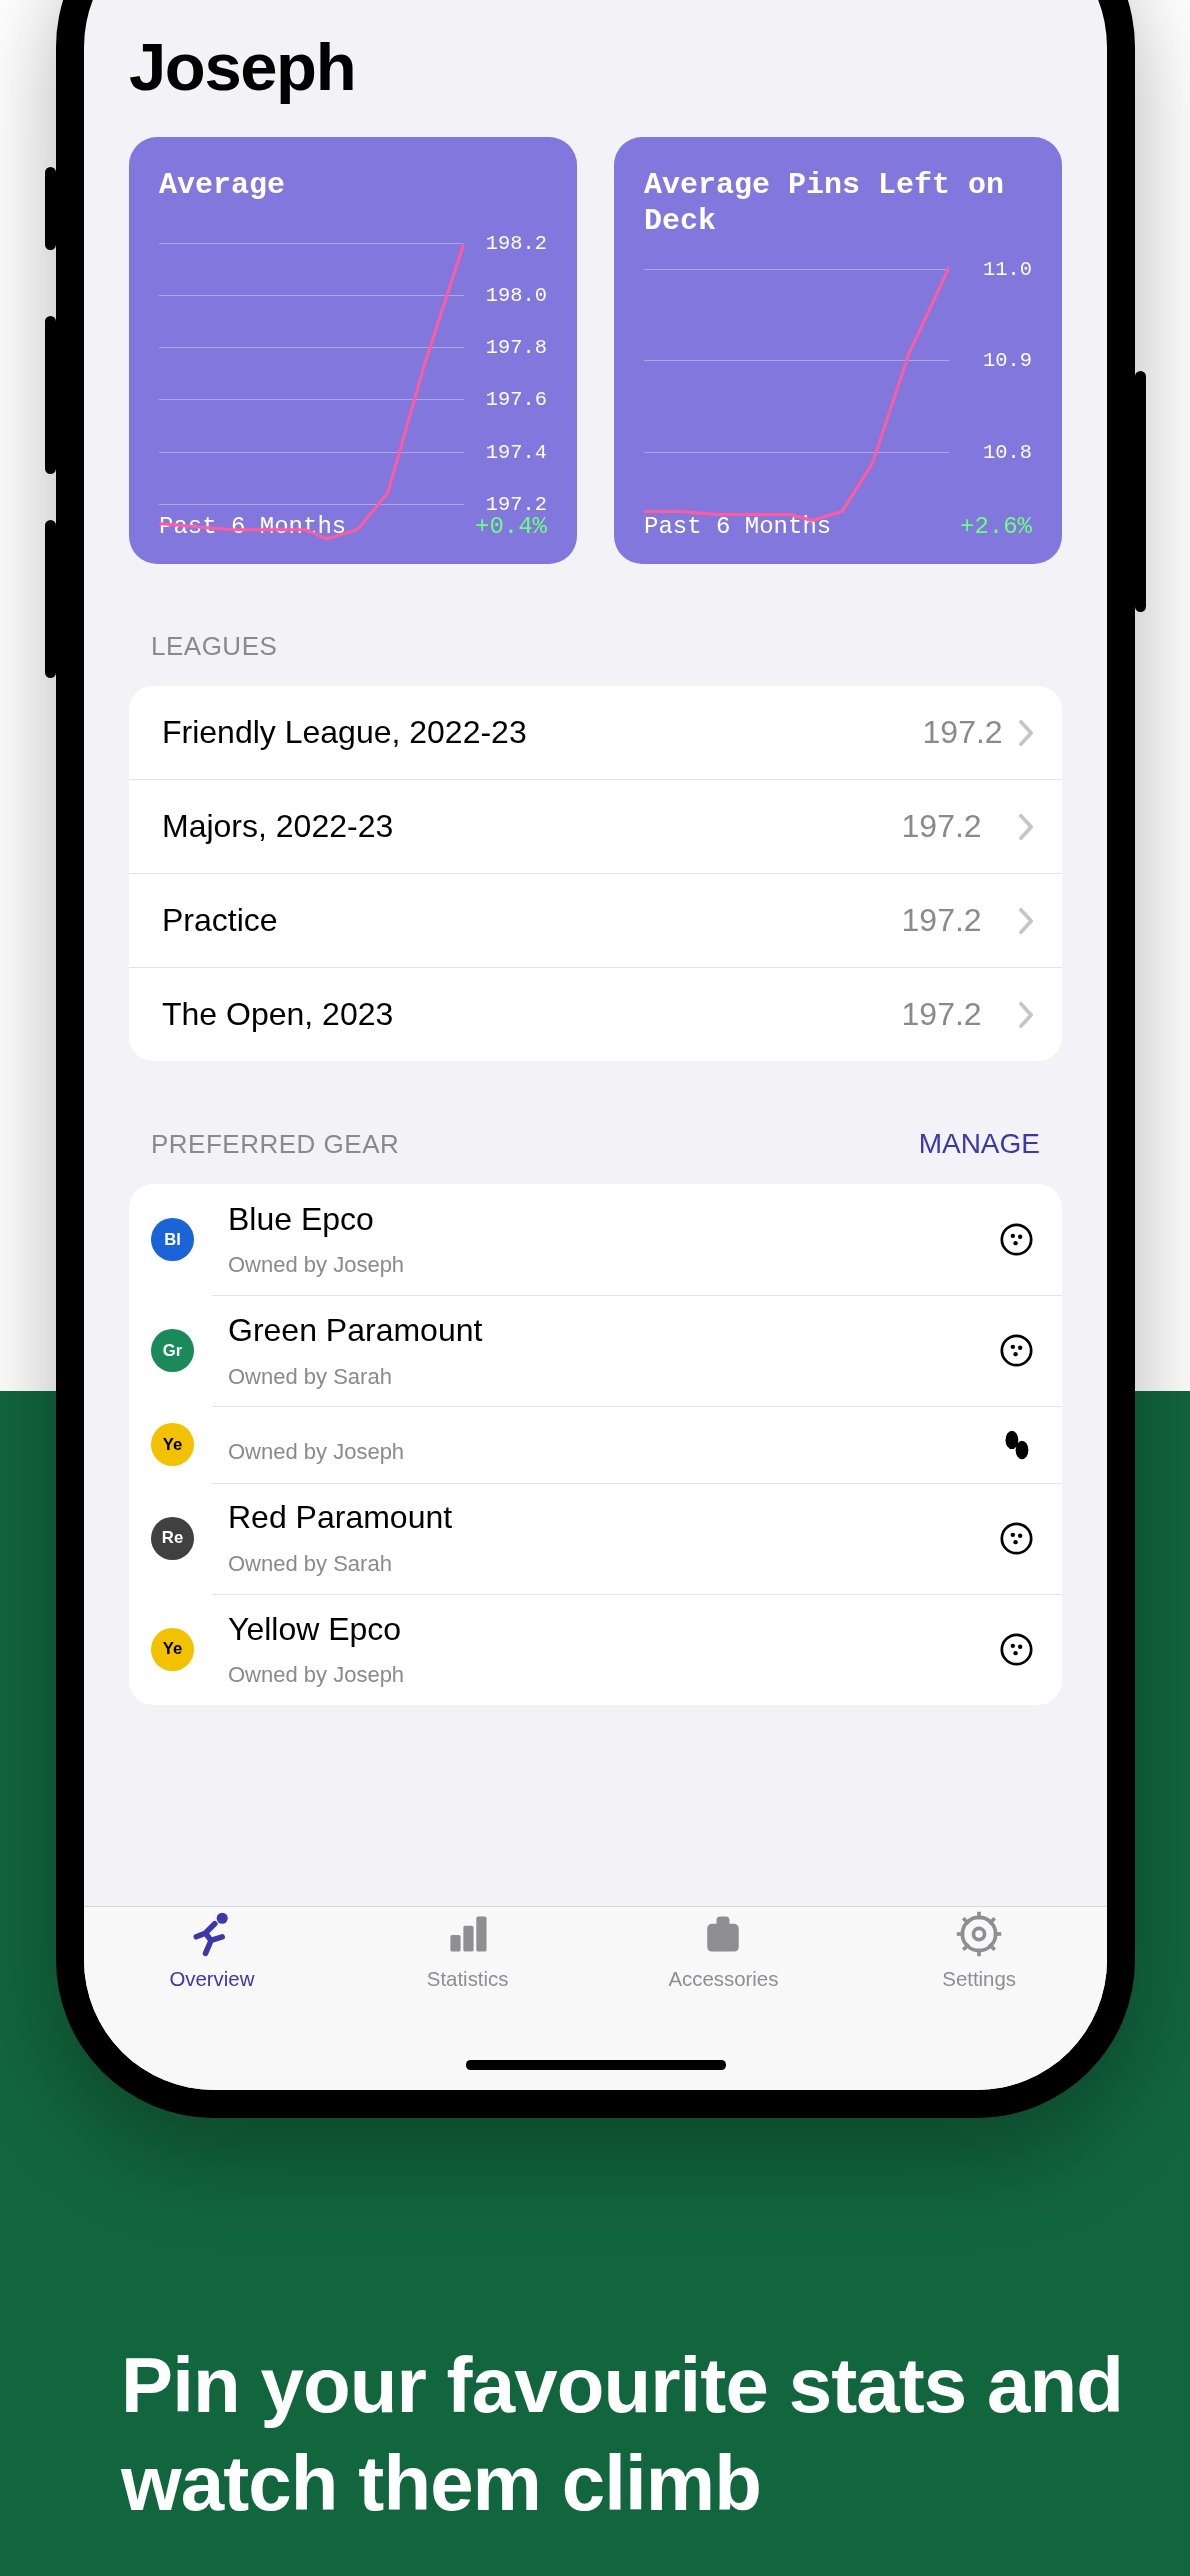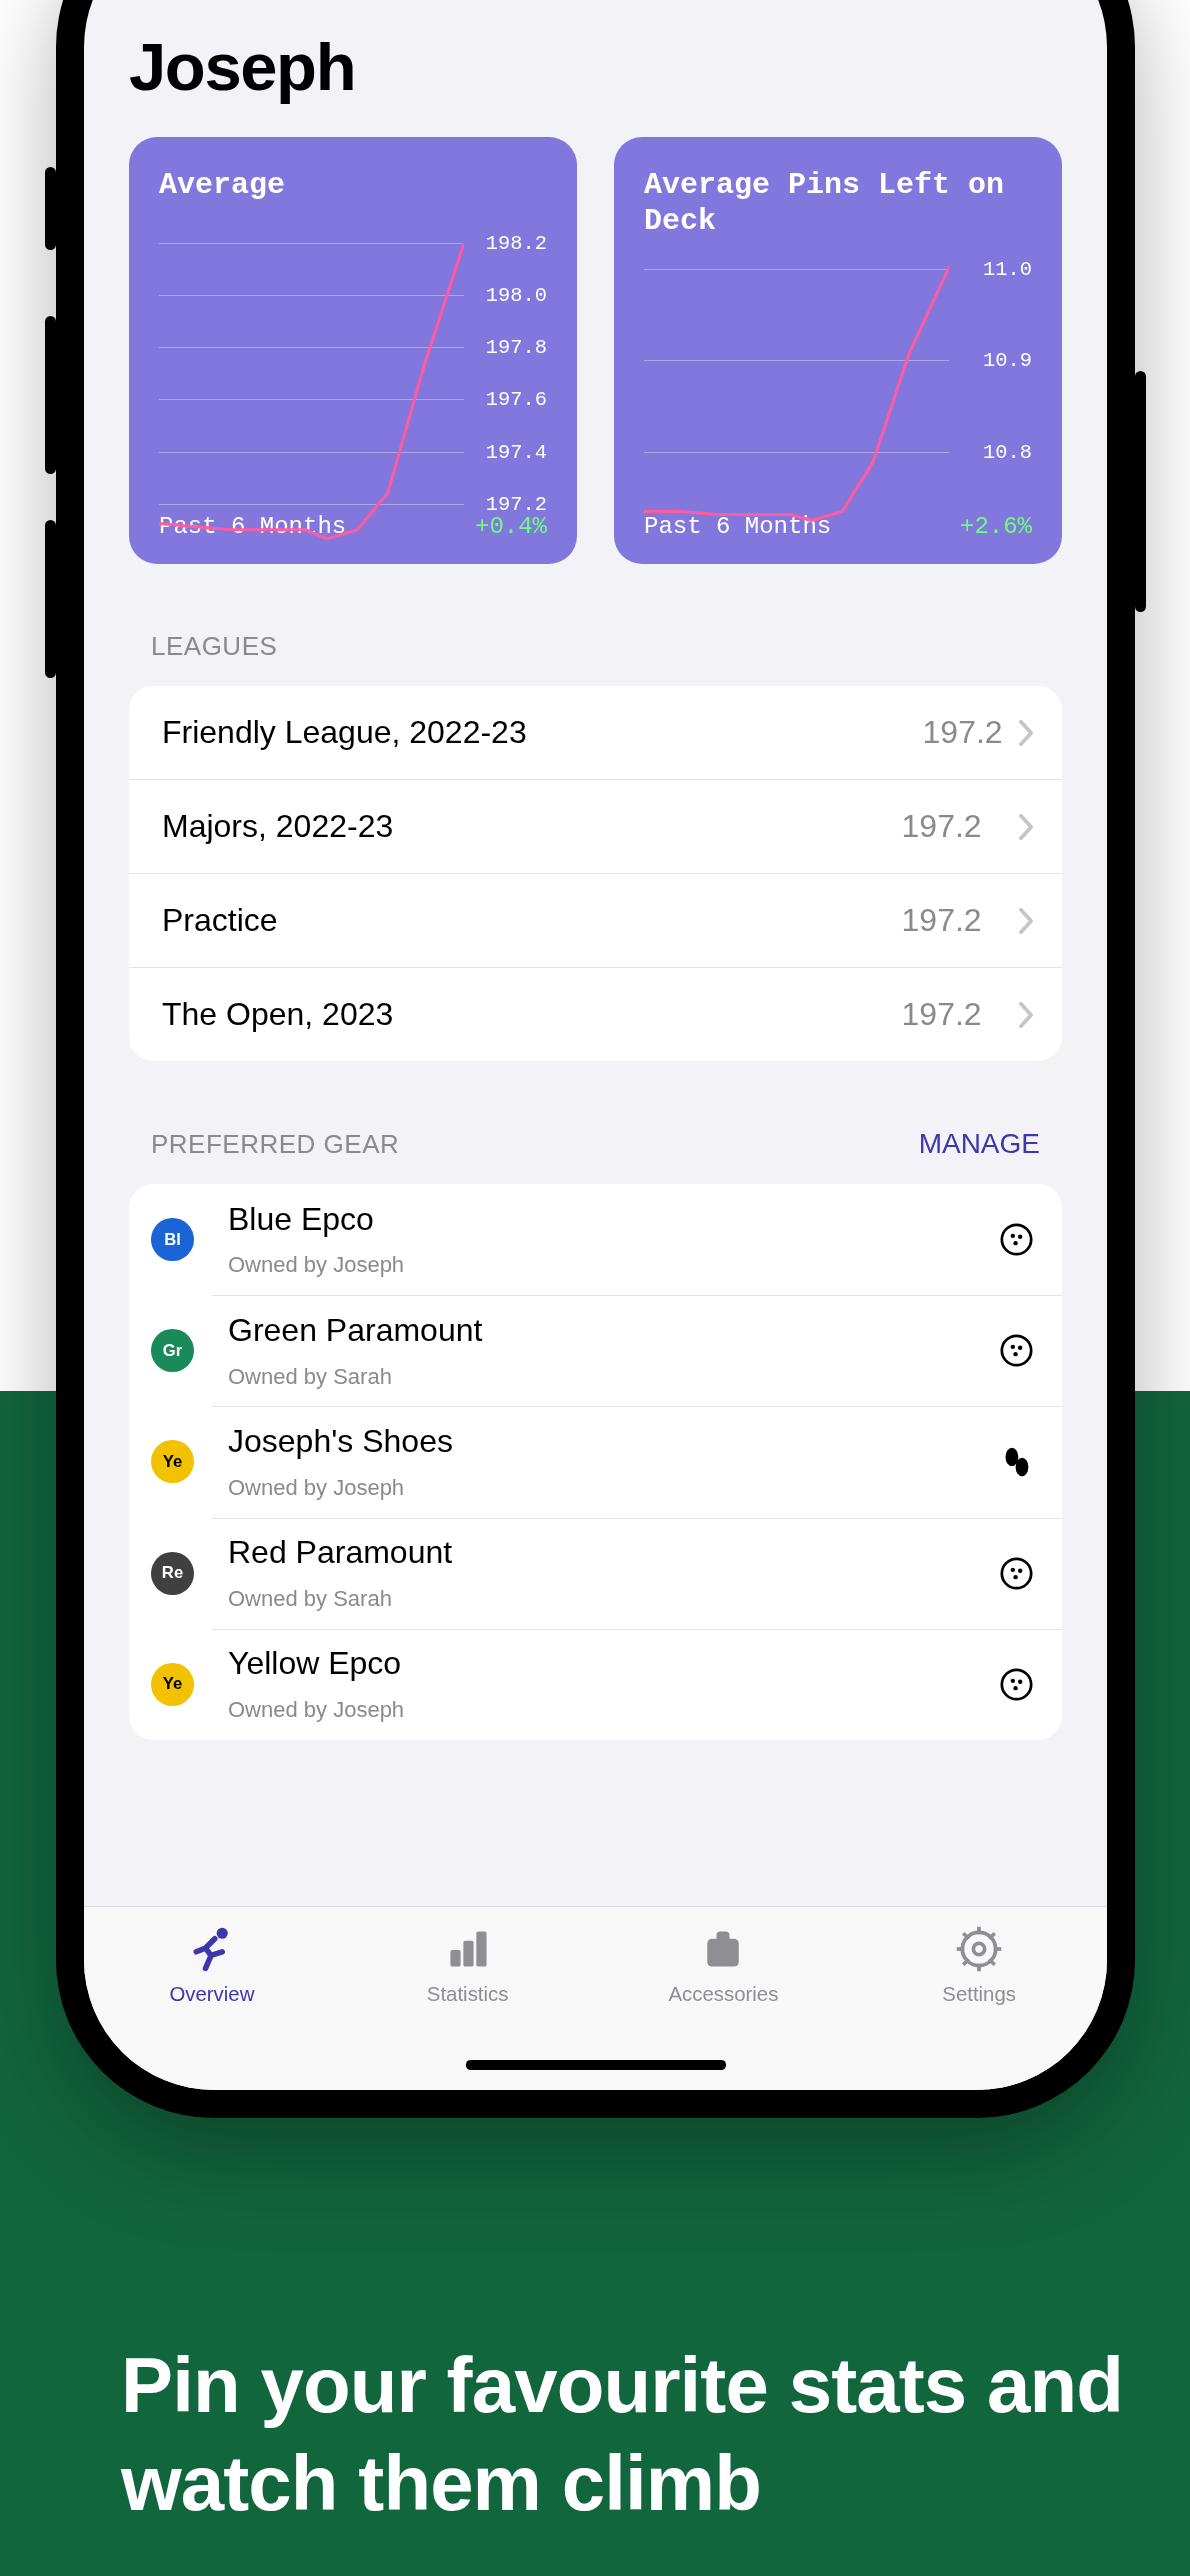--- a/index.html
+++ b/index.html
@@ -223,21 +223,20 @@
   }
 
   
   .tab-bar {
     position: absolute;
     left: 0; right: 0; bottom: 0;
     height: 184px;
     background: #f8f8f9;
     border-top: 0.9px solid #d8d8dc;
     display: flex;
-    padding-top: 15px;
   }
   .tab {
     flex: 1;
     display: flex;
     flex-direction: column;
     align-items: center;
     gap: 7.4px;
   }
   .tab-icon {
     width: 54px; height: 54px;
@@ -415,21 +414,20 @@
                 <circle cx="14" cy="14" r="2.4" fill="#000"></circle>
                 <circle cx="22" cy="15" r="2.4" fill="#000"></circle>
                 <circle cx="17" cy="22" r="2.4" fill="#000"></circle>
               </svg>
           </div>
         </div>
 
         <div class="gear-row">
           <div class="gear-avatar" style="background:#f2c200;color:#000">Ye</div>
           <div class="gear-text">
-            <div class="gear-name">Joseph's Shoes</div>
             <div class="gear-owner">Owned by Joseph</div>
           </div>
           <div class="gear-icon">
             <svg width="33" height="33" viewBox="0 0 36 36">
                 <ellipse cx="13" cy="13" rx="7" ry="10" fill="#000"></ellipse>
                 <ellipse cx="24" cy="24" rx="7" ry="10" fill="#000"></ellipse>
               </svg>
           </div>
         </div>
 

